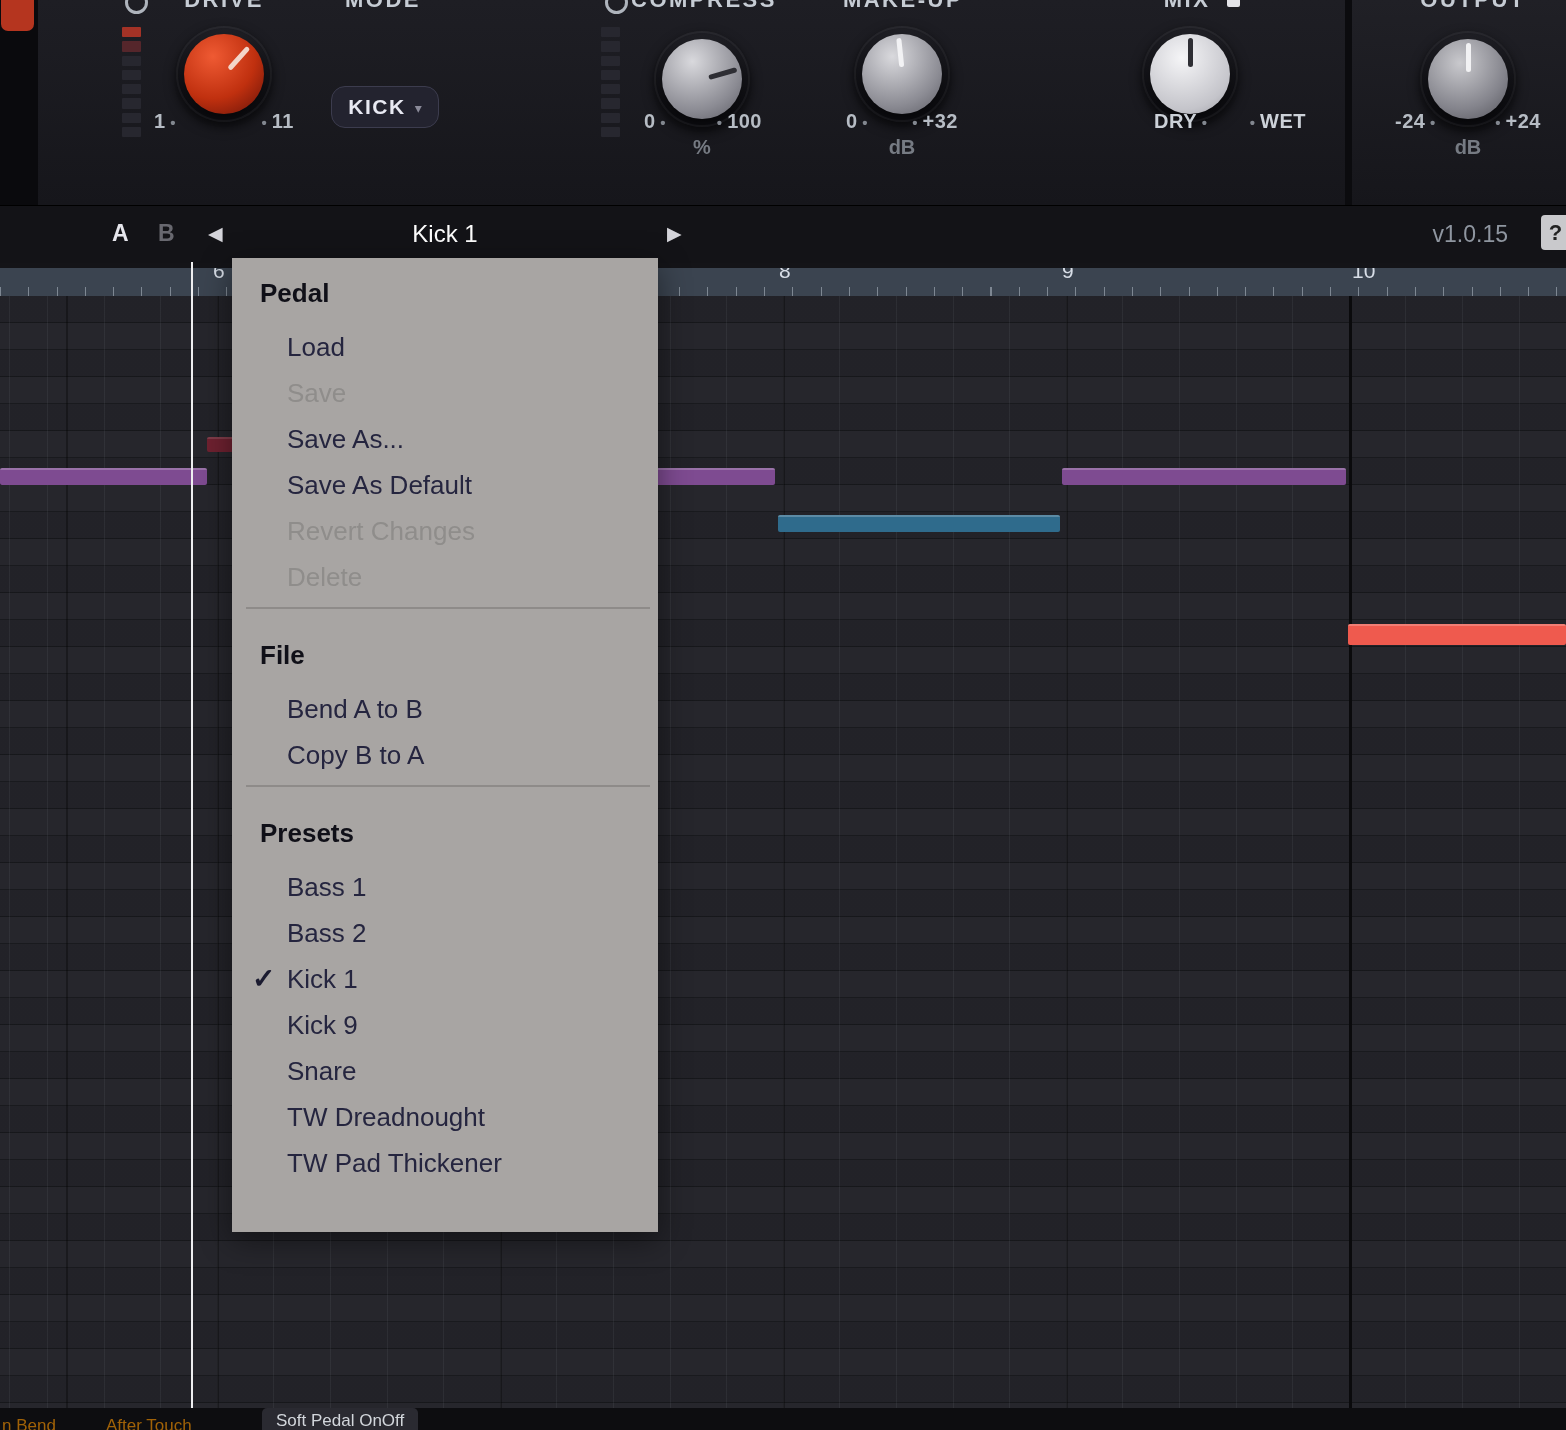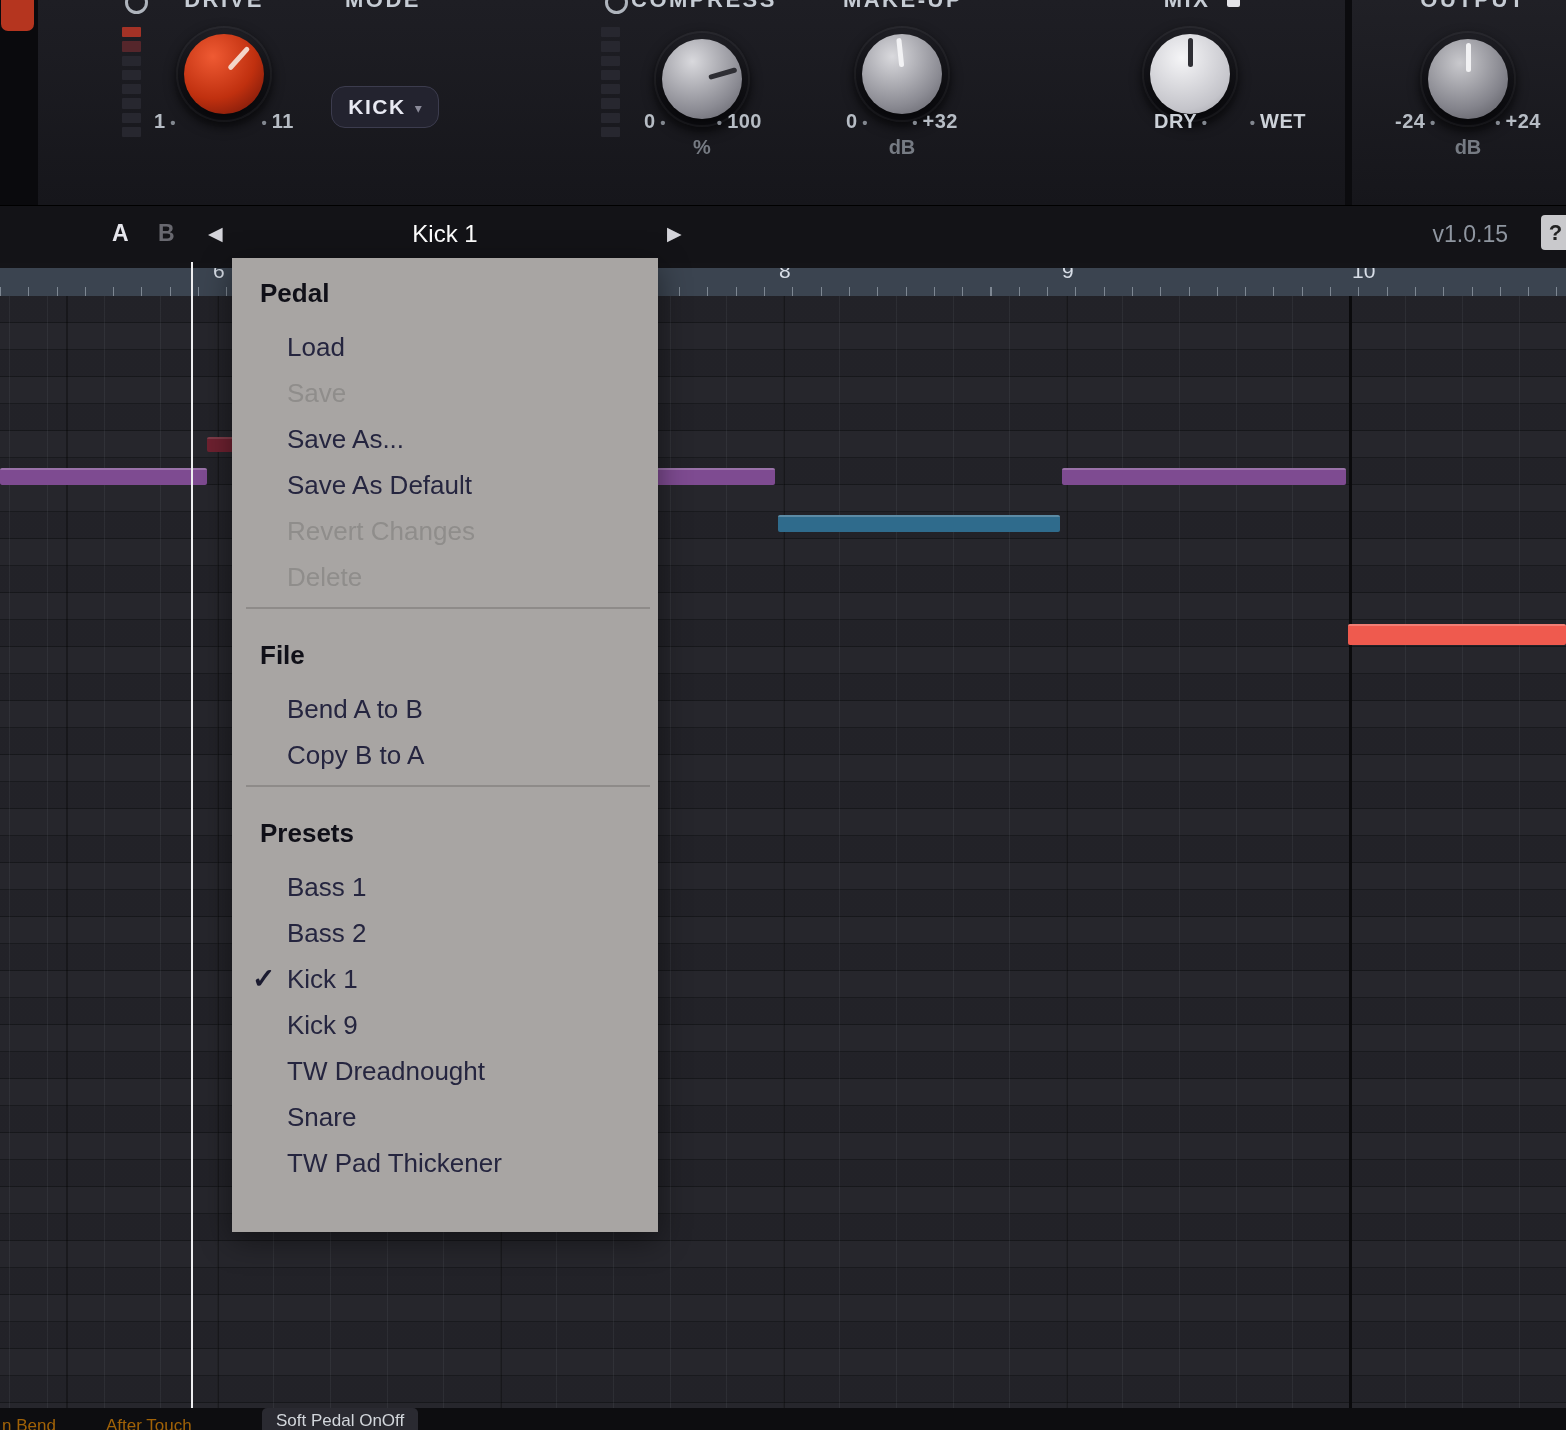--- a/index.html
+++ b/index.html
@@ -268,18 +268,18 @@
     <div class="m-div"></div>
     <div class="m-header">Presets</div>
     <div class="m-gap"></div>
     <div class="m-item">Bass 1</div>
     <div class="m-item">Bass 2</div>
     <div class="m-item">
       <span class="check">✓</span>
       <span>Kick 1</span>
     </div>
     <div class="m-item">Kick 9</div>
+    <div class="m-item">Snare</div>
     <div class="m-item">TW Dreadnought</div>
-    <div class="m-item">Snare</div>
     <div class="m-item">TW Pad Thickener</div>
   </div>
 
 </div>
 
 </body></html>

